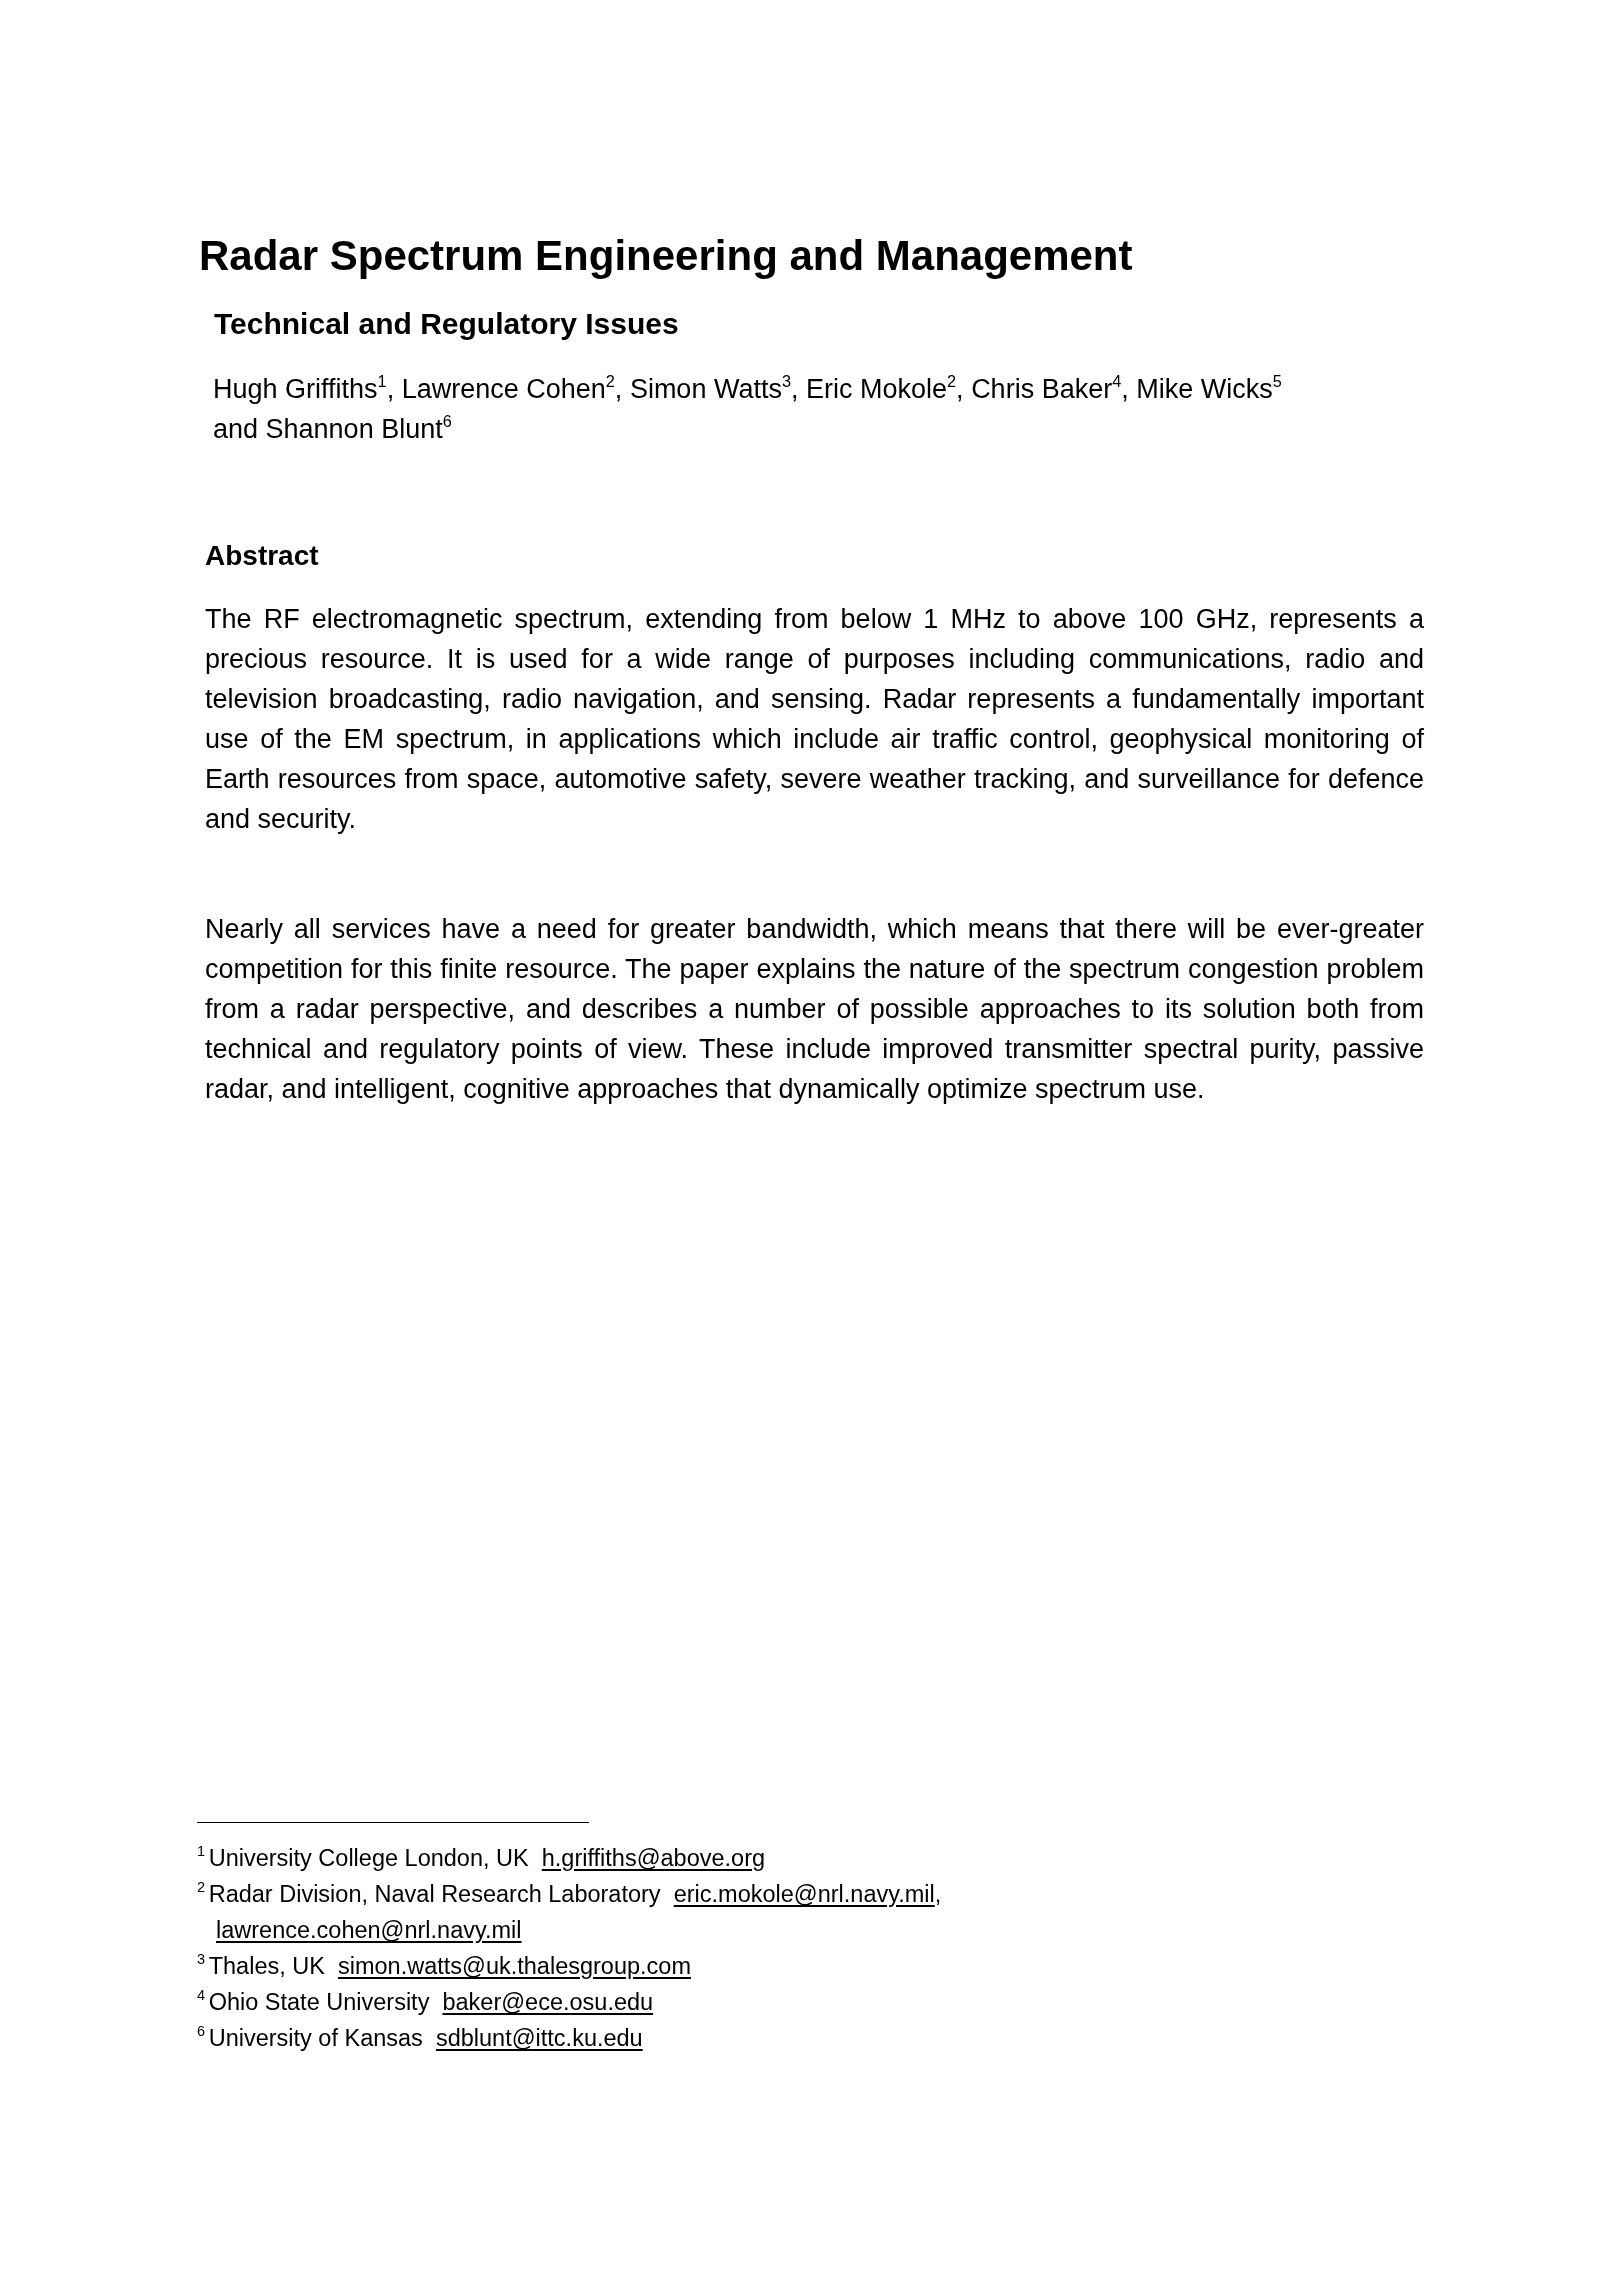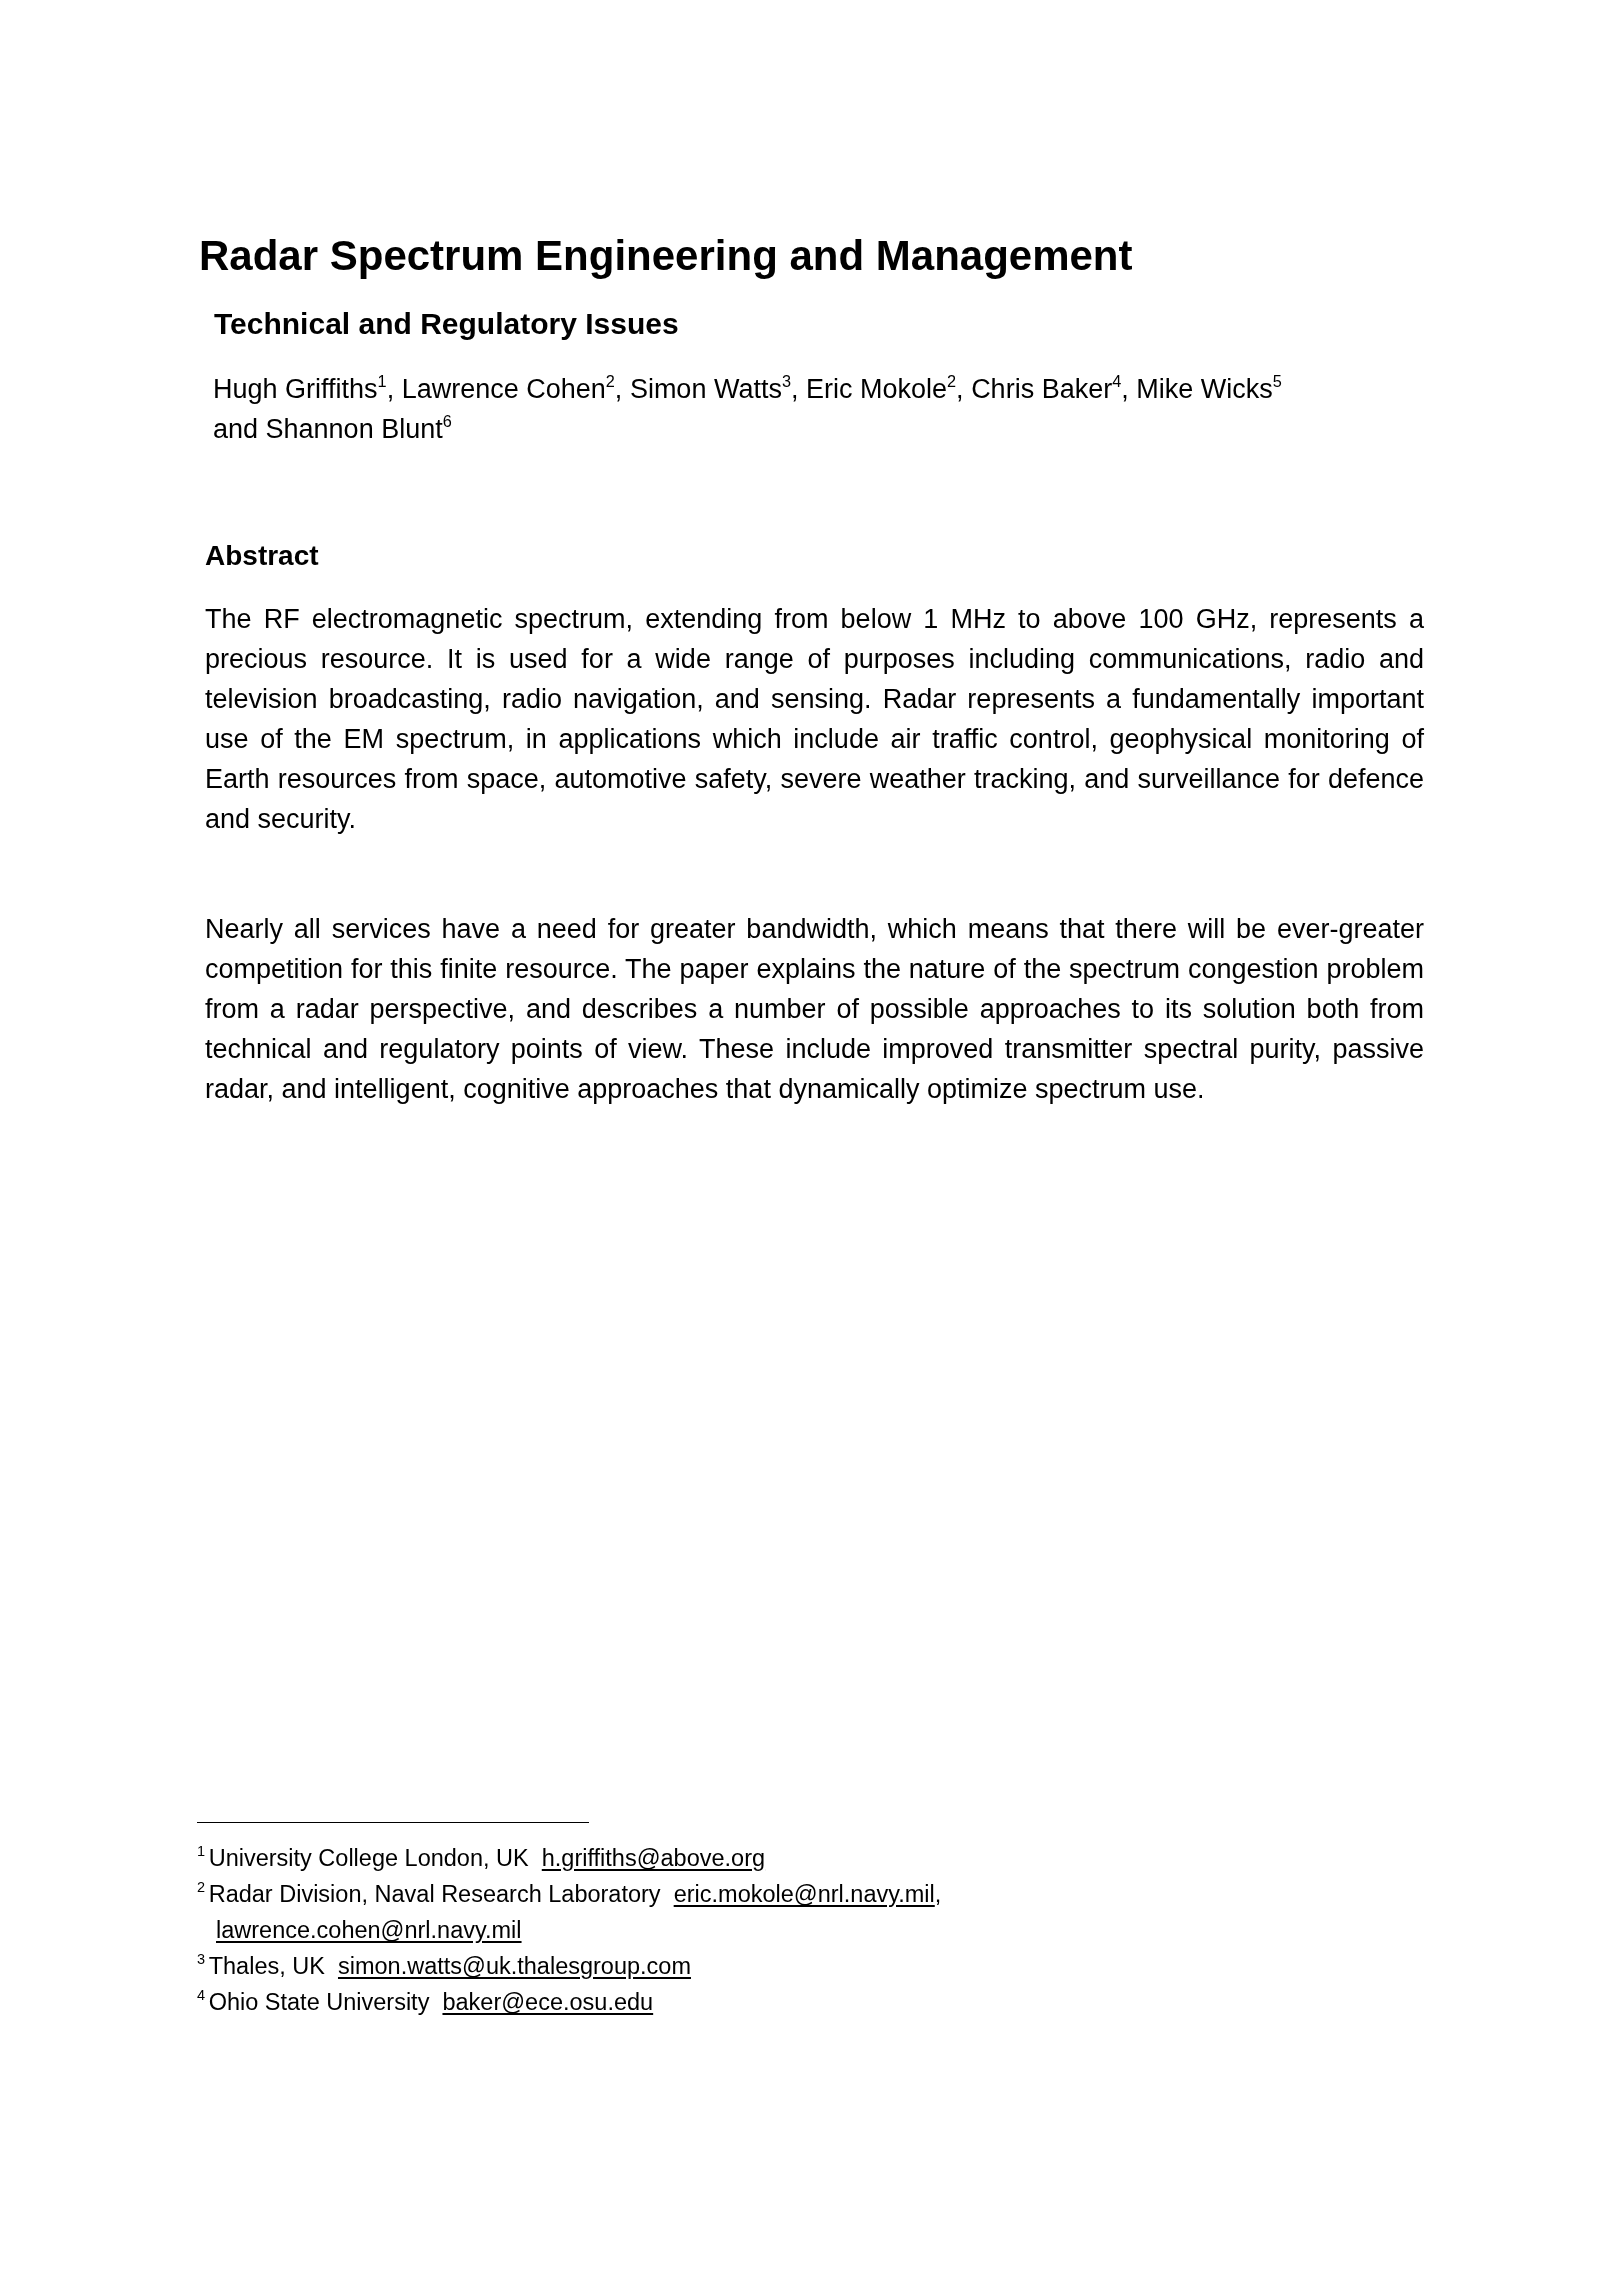--- a/index.html
+++ b/index.html
@@ -69,15 +69,18 @@
     </div>
     <div class="fn">
       <span class="cont"><a>lawrence.cohen@nrl.navy.mil</a></span>
     </div>
     <div class="fn">
       <span class="num">3</span><span>Thales, UK</span>&nbsp;&nbsp;<a>simon.watts@uk.thalesgroup.com</a>
     </div>
     <div class="fn">
       <span class="num">4</span><span>Ohio State University</span>&nbsp;&nbsp;<a>baker@ece.osu.edu</a>
     </div>
+    <div class="fn">
+      <span class="num">6</span><span>University of Kansas</span>&nbsp;&nbsp;<a>sdblunt@ittc.ku.edu</a>
+    </div>
   </div>
 </div>
 
 
 </body></html>

